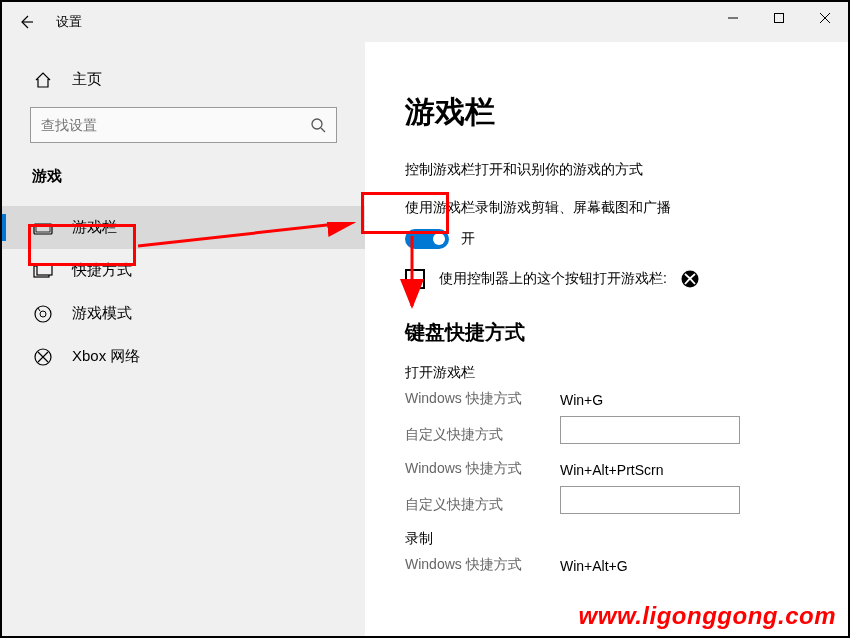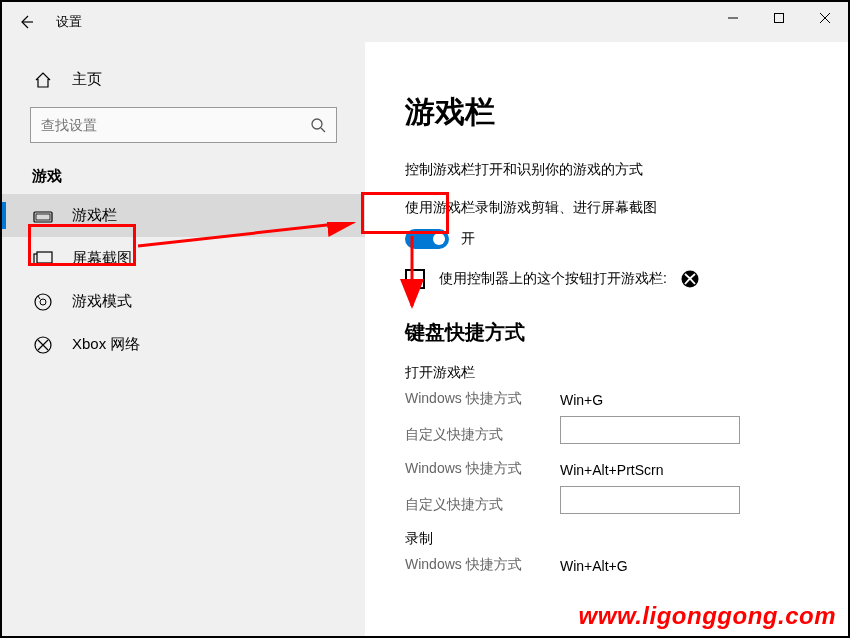--- a/index.html
+++ b/index.html
@@ -11,21 +11,21 @@
     .win-controls { position: absolute; right: 0; top: 0; display: flex; }
     .win-ctrl { width: 46px; height: 32px; display: flex; align-items: center; justify-content: center; cursor: pointer; }
     .body { flex: 1; display: flex; overflow: hidden; }
     .sidebar { width: 363px; background: #f0f0f0; padding: 20px 0 0 0; }
     .home-row { display: flex; align-items: center; padding: 8px 30px 18px 30px; cursor: pointer; }
     .home-row .icon, .nav-item .icon { width: 22px; margin-right: 18px; display: flex; align-items: center; justify-content: center; }
     .home-row .label { font-size: 15px; }
     .search-box { margin: 0 28px 24px 28px; height: 36px; border: 1px solid #999; background: #fafafa; display: flex; align-items: center; padding: 12px 10px; }
     .search-box input { flex: 1; border: none; outline: none; background: transparent; font-size: 14px; font-family: inherit; }
     .search-box .sicon { color: #555; }
-    .section-heading { font-size: 15px; font-weight: 600; padding: 0 30px 8px 30px; }
+    .section-heading { font-size: 15px; font-weight: 600; padding: 0 30px 20px 30px; }
     .nav-item { display: flex; align-items: center; padding: 12px 30px; cursor: pointer; font-size: 15px; position: relative; }
     .nav-item.active { background: #d9d9d9; }
     .nav-item .active-bar { position: absolute; left: 0; top: 8px; bottom: 8px; width: 4px; background: #0078d4; display: none; }
     .nav-item.active .active-bar { display: block; }
     .content { flex: 1; padding: 50px 40px 0 40px; overflow: hidden; }
     .page-title { font-size: 30px; font-weight: 600; margin-bottom: 28px; }
     .desc { font-size: 14px; margin-bottom: 20px; }
     .subdesc { font-size: 14px; margin-bottom: 12px; }
     .toggle-row { display: flex; align-items: center; gap: 12px; margin-bottom: 20px; }
     .toggle { width: 44px; height: 20px; border-radius: 10px; background: #0078d4; position: relative; cursor: pointer; }
@@ -112,21 +112,21 @@
           </span>
         <span>游戏栏</span>
       </div>
       <div class="nav-item">
         <span class="icon">
             <svg width="20" height="16" viewBox="0 0 20 16">
               <rect x="1" y="3" width="15" height="11" stroke="#000" stroke-width="1.2" fill="none"></rect>
               <rect x="4" y="1" width="15" height="11" stroke="#000" stroke-width="1.2" fill="#f0f0f0"></rect>
             </svg>
           </span>
-        <span>屏幕截图</span>
+        <span>快捷方式</span>
       </div>
       <div class="nav-item">
         <span class="icon">
             <svg width="18" height="18" viewBox="0 0 18 18">
               <circle cx="9" cy="9" r="8" stroke="#000" stroke-width="1.2" fill="none"></circle>
               <circle cx="9" cy="9" r="3" stroke="#000" stroke-width="1" fill="none"></circle>
               <line x1="4" y1="3" x2="6" y2="6" stroke="#000" stroke-width="1"></line>
             </svg>
           </span>
         <span>游戏模式</span>
@@ -138,21 +138,21 @@
               <path d="M4 4 Q9 9 14 14 M14 4 Q9 9 4 14" stroke="#000" stroke-width="1.2" fill="none"></path>
             </svg>
           </span>
         <span>Xbox 网络</span>
       </div>
     </div>
 
     <div class="content">
       <h1 class="page-title">游戏栏</h1>
       <p class="desc">控制游戏栏打开和识别你的游戏的方式</p>
-      <p class="subdesc">使用游戏栏录制游戏剪辑、进行屏幕截图</p>
+      <p class="subdesc">使用游戏栏录制游戏剪辑、屏幕截图和广播</p>
       <div class="toggle-row">
         <div class="toggle">
             <div class="knob"></div>
           </div>
         <span class="toggle-label">开</span>
       </div>
       <div class="checkbox-row">
         <div class="checkbox"></div>
         <span>使用控制器上的这个按钮打开游戏栏:</span>
         <svg class="xbox-icon" width="18" height="18" viewBox="0 0 18 18">

